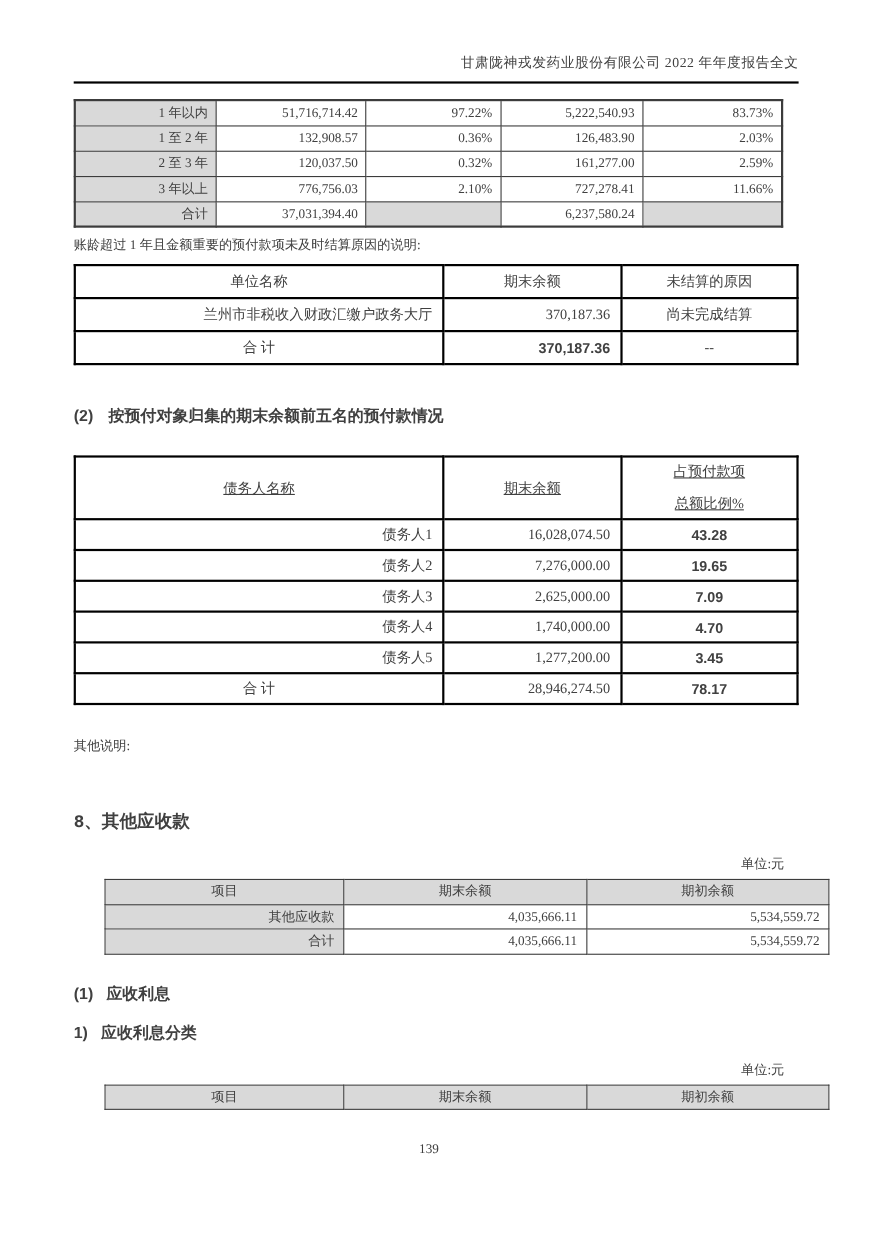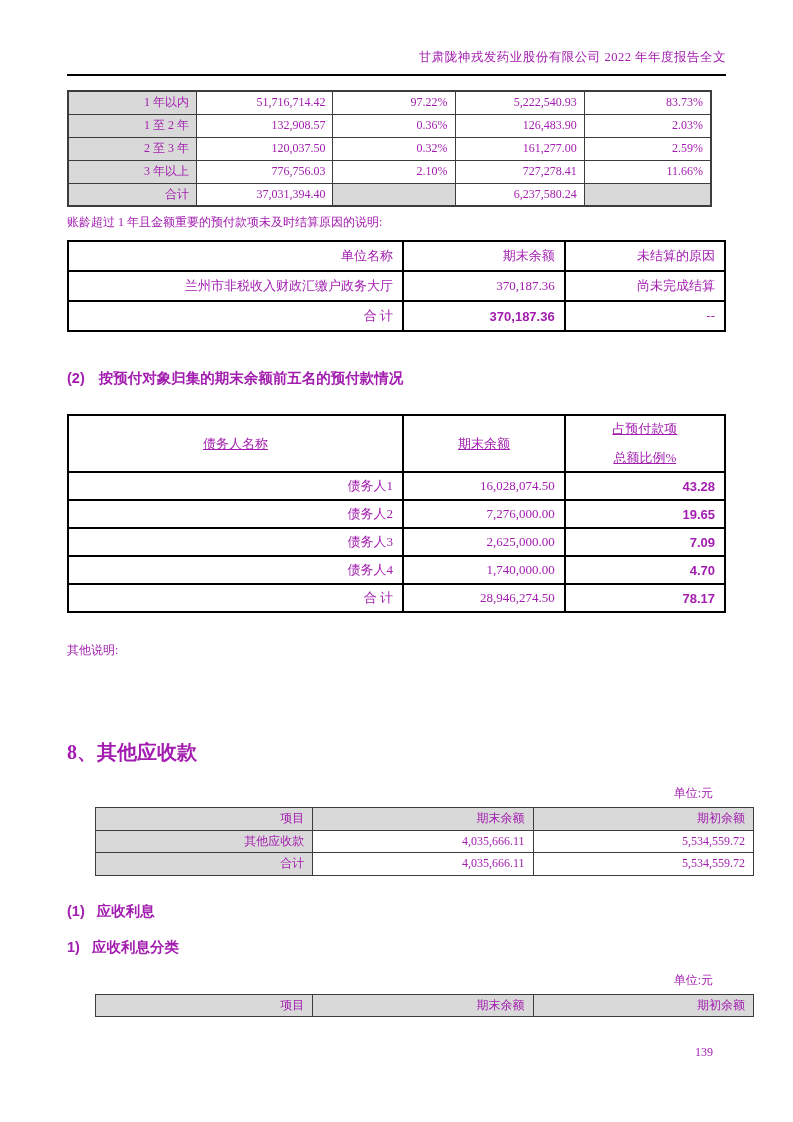--- a/index.html
+++ b/index.html
@@ -2,40 +2,40 @@
 <html><head>
 <meta charset="utf-8">
 <style>
   * { margin: 0; padding: 0; box-sizing: border-box; }
   html, body { background: #e8e8e8; }
   .page {
     width: 793px; height: 1122px;
     margin: 0 auto;
     background: #ffffff;
     font-family: "Liberation Serif", "DejaVu Serif", serif;
-    color: #a21caf;
+    color: #404040;
     position: relative;
     padding: 0 67px;
     overflow: hidden;
   }
   .header-title {
     padding-top: 49px;
     text-align: right;
     font-size: 12.5px;
     letter-spacing: 0.5px;
   }
   .header-rule {
     margin-top: 8px;
     border-top: 2px solid #000;
   }
   table { border-collapse: collapse; table-layout: fixed; }
   td { overflow: hidden; white-space: nowrap; }
   .gray { background: #d9d9d9; }
   .num { text-align: right; }
-  .ctr { text-align: right; }
+  .ctr { text-align: center; }
   .lft { text-align: right; }
   .bold-sans { font-family: "Liberation Sans", "DejaVu Sans", sans-serif; font-weight: bold; font-size: 12px; }
 
   
   .t1 { margin-top: 14px; width: 645px; border: 2px solid #3c3c3c; }
   .t1 td { border: 1px solid #3c3c3c; font-size: 12px; height: 23px; padding: 1px 7px; }
 
   .note { margin-top: 7px; font-size: 12px; }
 
   
@@ -56,38 +56,38 @@
   .t3 { margin-top: 26px; width: 659px; border: 2.5px solid #000; }
   .t3 td { border: 2px solid #000; font-size: 13px; padding: 4px 9px; }
   .t3 .hdr td { height: 57px; text-align: center; vertical-align: middle; text-decoration: underline; }
   .t3 .hdr .two-line div { line-height: 1.1; }
   .t3 .hdr .two-line div + div { margin-top: 14px; }
   .t3 .data td { height: 15px; }
 
   .other-note { margin-top: 29px; font-size: 12px; }
 
   .h-num {
-    margin-top: 80px;
-    font-family: Liberation Serif, serif;
+    margin-top: 50px;
+    font-family: Liberation Mono, monospace;
     font-weight: bold;
-    font-size: 20px;
+    font-size: 16px;
   }
   .unit-label { margin-top: 19px; text-align: right; font-size: 12px; padding-right: 13px; }
 
   
   .t4 { margin-top: 5px; width: 659px; border: 1.5px solid #3c3c3c; margin-left: 28px; }
   .t4 td { border: 1px solid #3c3c3c; font-size: 12px; height: 22.5px; padding: 1px 8px; }
   .t4 col.c1 { width: 33%; } .t4 col.c2 { width: 33.5%; } .t4 col.c3 { width: 33.5%; }
 
   .h-paren { margin-top: 26px; font-family: "Liberation Sans", "DejaVu Sans", sans-serif; font-weight: bold; font-size: 14.5px; }
   .h-paren2 { margin-top: 17px; font-family: "Liberation Sans", "DejaVu Sans", sans-serif; font-weight: bold; font-size: 14.5px; }
   .h-paren .h-gap, .h-paren2 .h-gap { display: inline-block; width: 12px; }
   .unit-label2 { margin-top: 15px; text-align: right; font-size: 12px; padding-right: 13px; }
 
-  .page-number { margin-top: 28px; text-align: right; font-size: 12px; padding-right: 13px; }
+  .page-number { margin-top: 28px; text-align: center; font-size: 12px; padding-right: 13px; }
 </style>
 </head>
 <body>
 
 <div class="page">
 
   <div class="header-title">甘肃陇神戎发药业股份有限公司 2022 年年度报告全文</div>
   <div class="header-rule"></div>
 
   <table class="t1">
@@ -195,20 +195,25 @@
       <td class="lft">债务人3</td>
       <td class="num">2,625,000.00</td>
       <td class="ctr bold-sans">7.09</td>
     </tr>
     <tr class="data">
       <td class="lft">债务人4</td>
       <td class="num">1,740,000.00</td>
       <td class="ctr bold-sans">4.70</td>
     </tr>
     <tr class="data">
+      <td class="lft">债务人5</td>
+      <td class="num">1,277,200.00</td>
+      <td class="ctr bold-sans">3.45</td>
+    </tr>
+    <tr class="data">
       <td class="ctr">合 计</td>
       <td class="num">28,946,274.50</td>
       <td class="ctr bold-sans">78.17</td>
     </tr>
   </tbody>
     </table>
 
   <div class="other-note">其他说明:</div>
 
   <div class="h-num">8、其他应收款</div>

